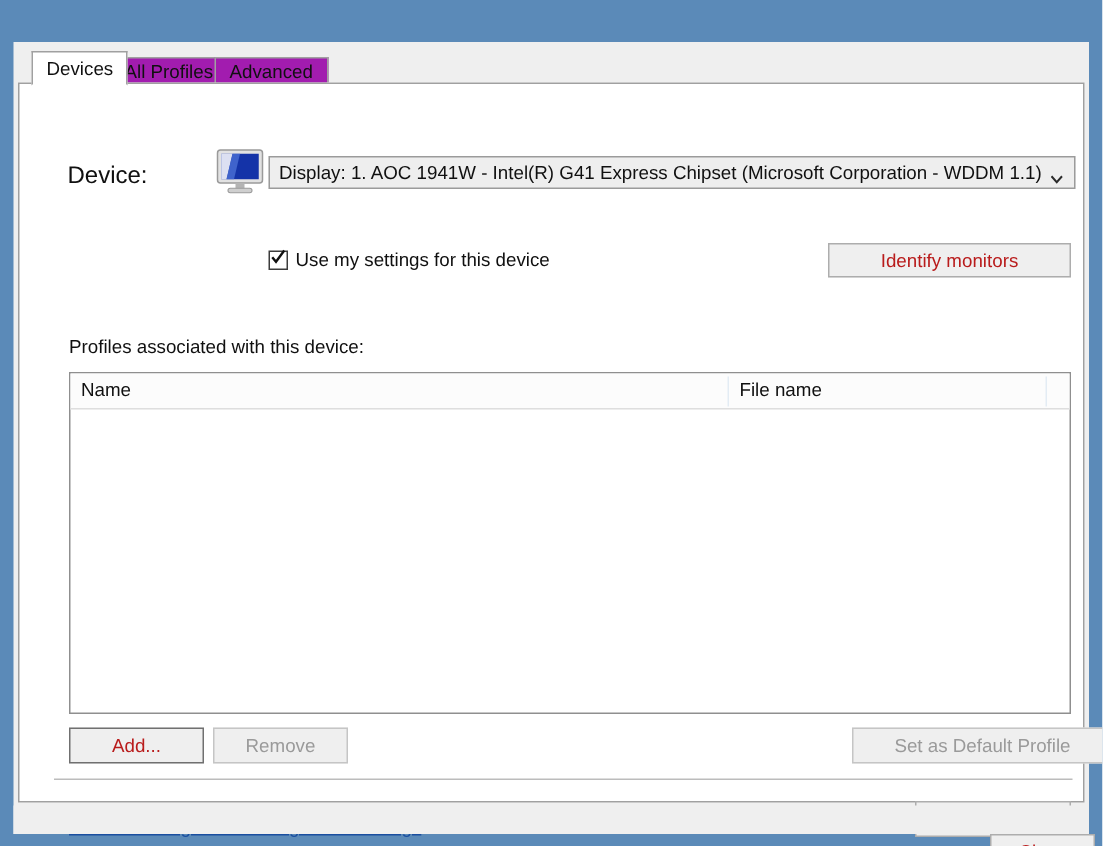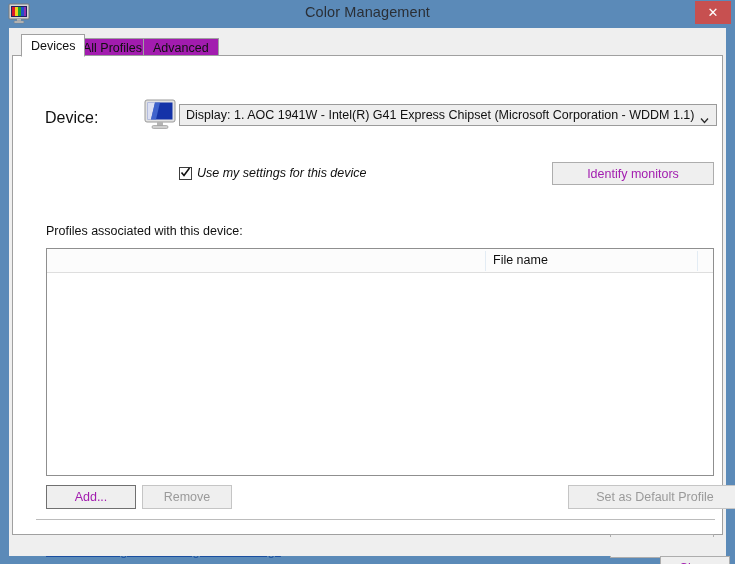--- a/index.html
+++ b/index.html
@@ -155,30 +155,29 @@
     position: absolute;
     left: 1px; top: -1px;
     width: 11px; height: 13px;
   }
   #usesettings-label {
     position: absolute;
     left: 18px; top: 0px;
     font-size: 12.5px;
     color: #101010;
     white-space: nowrap;
-    font-style: italic;
   }
   
   .btn {
     position: absolute;
     background: #efefef;
     border: 1px solid #adadad;
     box-sizing: border-box;
     font-size: 12.5px;
-    color: #a21caf;
+    color: #b91c1c;
     font-family: "Liberation Sans", sans-serif;
     text-align: center;
     cursor: pointer;
     padding: 0;
     white-space: nowrap;
   }
   .btn.default {
     border-color: #707070;
   }
   .btn.disabled {
@@ -265,37 +264,20 @@
     width: 717px;
     height: 19px;
     background: #efefef;
   }
 </style>
 </head>
 <body>
 
 <div id="window">
 
-  <div id="titlebar">
-    <span id="title-icon">
-      <svg width="22" height="21" viewBox="0 0 22 21">
-        <rect x="1" y="1" width="20" height="15" rx="1" fill="#d6d6d6" stroke="#7a7a7a" stroke-width="1"></rect>
-        <rect x="3" y="3" width="16" height="11" fill="#202060"></rect>
-        <rect x="4" y="4" width="3" height="9" fill="#d8182a"></rect>
-        <rect x="7" y="4" width="3" height="9" fill="#f2d21a"></rect>
-        <rect x="10" y="4" width="3" height="9" fill="#1ea32e"></rect>
-        <rect x="13" y="4" width="3" height="9" fill="#2050c8"></rect>
-        <rect x="16" y="4" width="2" height="9" fill="#8e2fb0"></rect>
-        <rect x="9" y="16" width="4" height="3" fill="#b8b8b8"></rect>
-        <rect x="6" y="18" width="10" height="2" rx="1" fill="#c8c8c8" stroke="#808080" stroke-width=".6"></rect>
-      </svg>
-    </span>
-    <div id="title-text">Color Management</div>
-    <button id="close-btn">✕</button>
-  </div>
 
   <div id="dialog">
 
     <div id="tabstrip">
       <div class="tab active" style="left:9px;">
         <span>Devices</span>
       </div>
       <div class="tab" style="left:61px;">
         <span>All Profiles</span>
       </div>
@@ -337,20 +319,23 @@
         </span>
         <span id="usesettings-label">Use my settings for this device</span>
       </div>
 
       <button id="identify-btn" class="btn">Identify monitors</button>
 
       <div id="profiles-label">Profiles associated with this device:</div>
 
       <div id="listbox">
         <div id="list-header">
+          <div class="col-head" style="left:0; width:438px;">
+            <span class="col-text">Name</span>
+          </div>
           <div class="col-sep" style="left:438px;"></div>
           <div class="col-head" style="left:439px; width:211px;">
             <span class="col-text">File name</span>
           </div>
           <div class="col-sep" style="left:650px;"></div>
           <div class="col-head" style="left:651px; width:15px;">
             <span class="col-text"></span>
           </div>
         </div>
         <div id="list-empty"></div>

